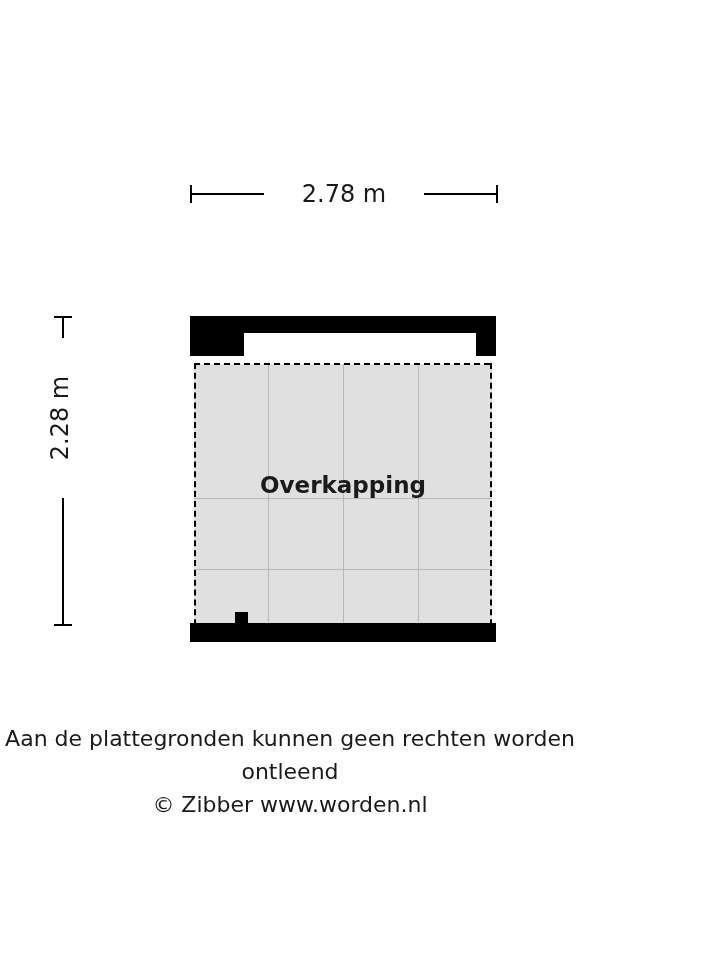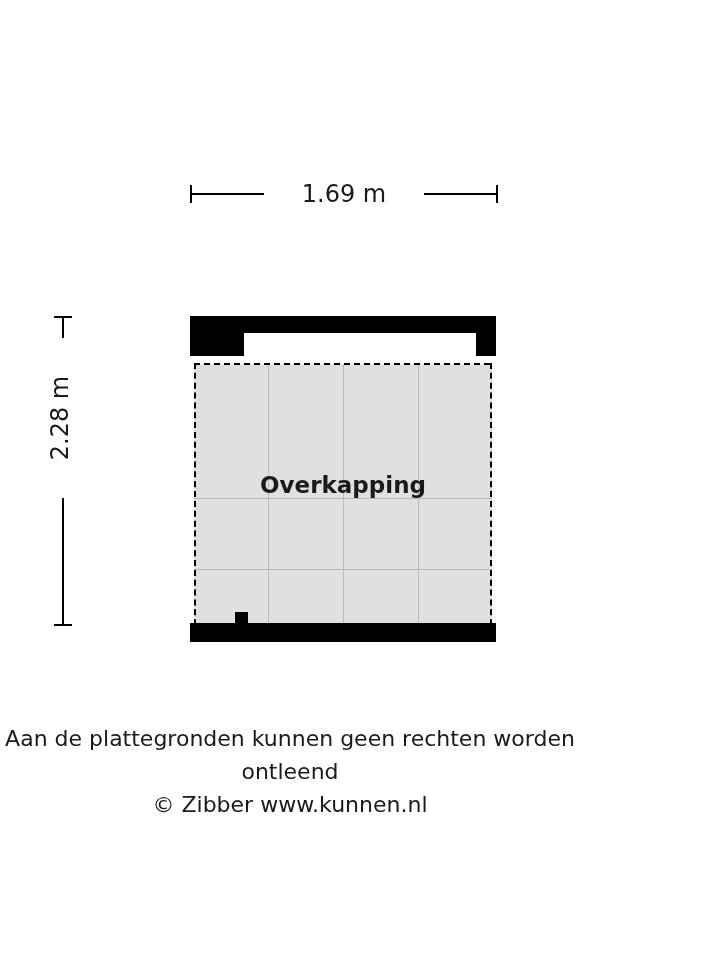--- a/index.html
+++ b/index.html
@@ -207,21 +207,21 @@
   }
 </style>
 </head>
 <body>
 
 <div id="stage">
 
   <div class="dim-top"></div>
   <div class="dim-top-cap-l"></div>
   <div class="dim-top-cap-r"></div>
-  <div class="dim-top-label">1.69 m</div>
+  <div class="dim-top-label">2.78 m</div>
 
   <div class="dim-left"></div>
   <div class="dim-left-cap-t"></div>
   <div class="dim-left-cap-b"></div>
   <div class="dim-left-label">2.28 m</div>
 
   <div class="room">
     <div class="room-fill"></div>
 
     <div class="grid-v" style="left:78px;"></div>
@@ -239,16 +239,16 @@
     <div class="wall-top-left-pier"></div>
     <div class="wall-top-right-pier"></div>
     <div class="wall-bottom"></div>
     <div class="post-bottom"></div>
 
     <div class="room-label">Overkapping</div>
   </div>
 
   <div class="footer">
     <div class="footer-line">Aan de plattegronden kunnen geen rechten worden ontleend</div>
-    <div class="footer-line">© Zibber www.kunnen.nl</div>
+    <div class="footer-line">© Zibber www.worden.nl</div>
   </div>
 
 </div>
 
 </body></html>

